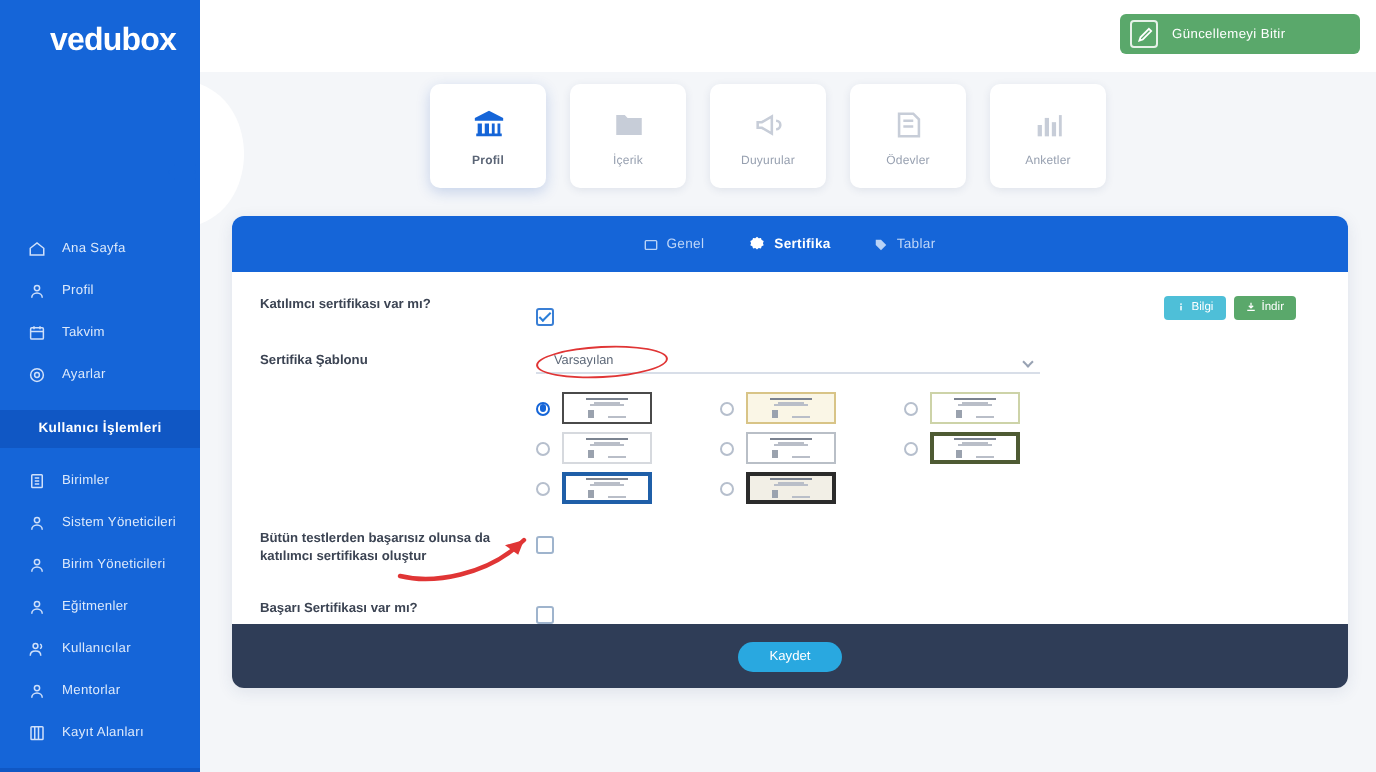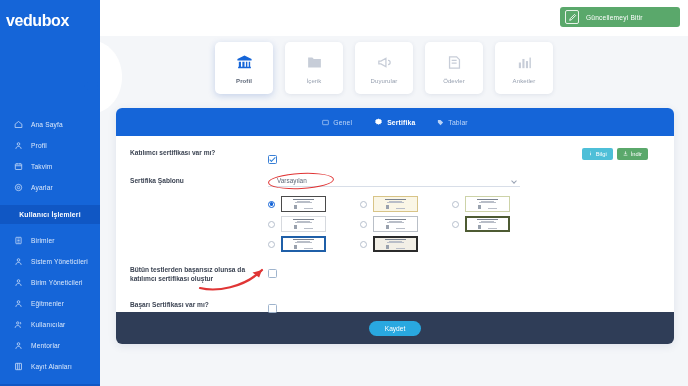--- a/index.html
+++ b/index.html
@@ -10,21 +10,21 @@
     background: #f2f4f7;
   }
   #app { position: relative; width: 688px; height: 386px; background: #f4f6f9; }
 
   
   .sidebar {
     position: absolute; left: 0; top: 0; width: 100px; height: 386px;
     background: #1565d8; z-index: 5;
   }
   .sidebar-logo {
-    height: 42px; display: flex; align-items: center; padding-left: 6px;
+    height: 42px; display: flex; align-items: center; padding-left: 25px;
   }
   .sidebar-logo .logo-text {
     color: #ffffff; font-size: 16px; font-weight: bold; letter-spacing: -0.4px;
   }
   .sidebar-curve {
     position: absolute; left: 100px; top: 42px; width: 28px; height: 70px;
     overflow: hidden; pointer-events: none;
   }
   .sidebar-curve svg { display:block; }
   .collapse-toggle {

